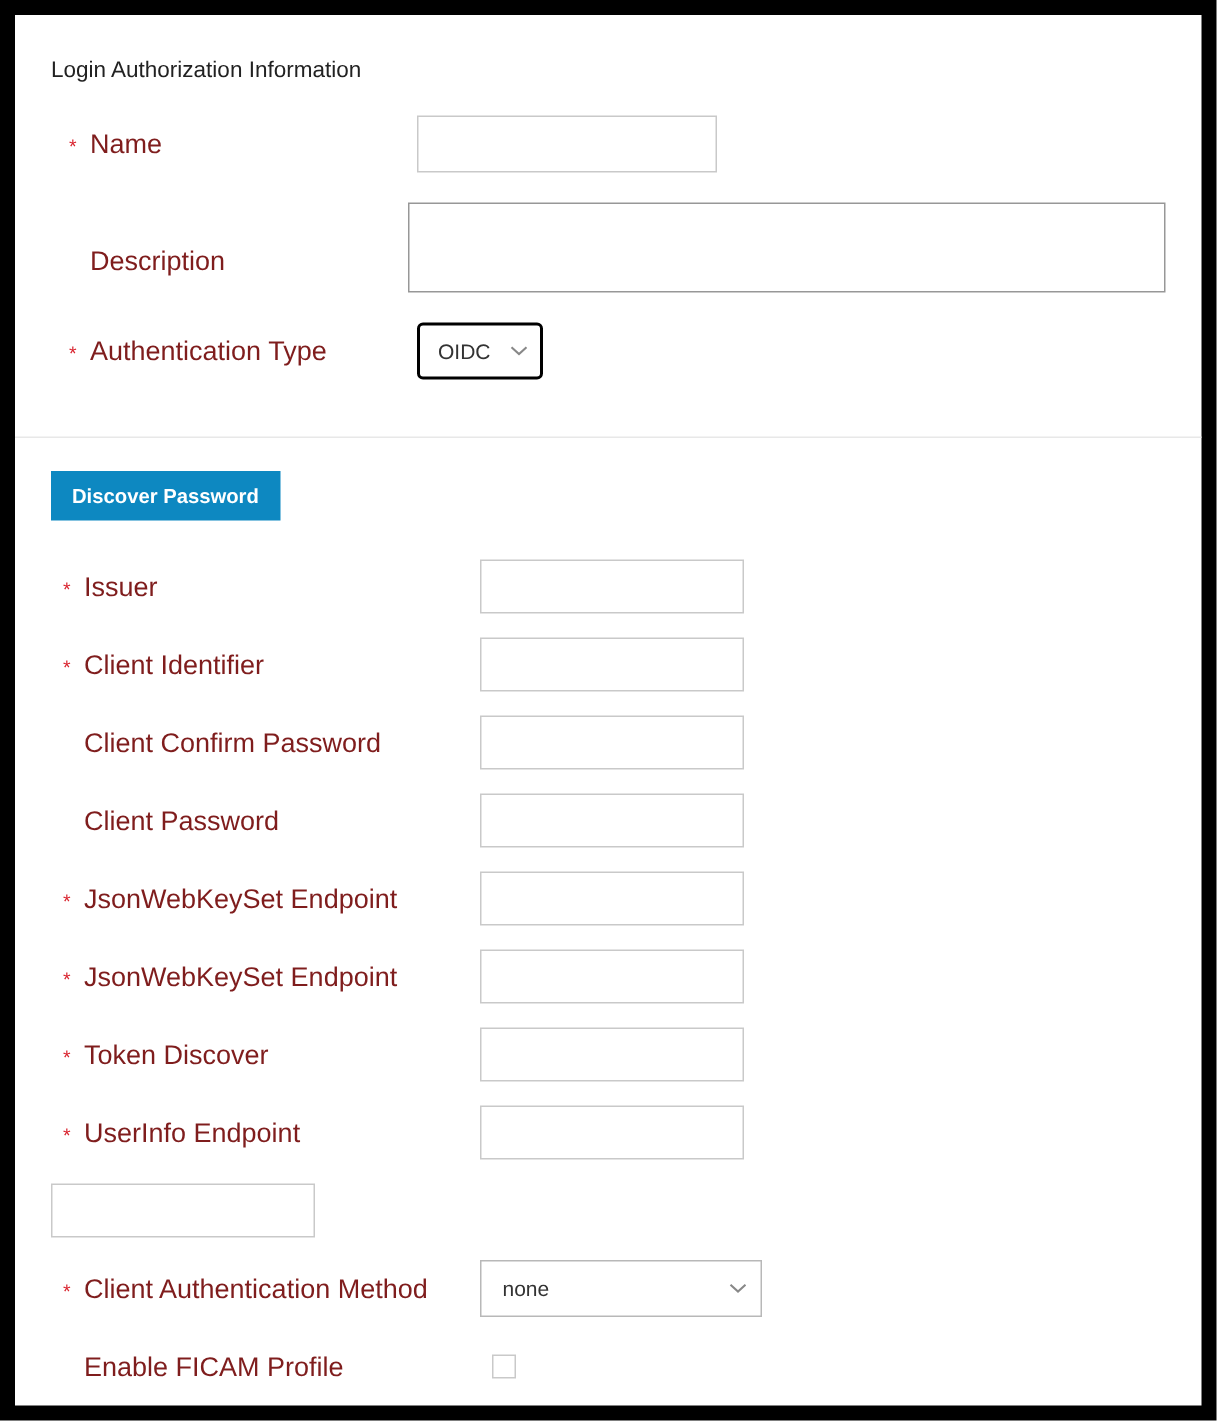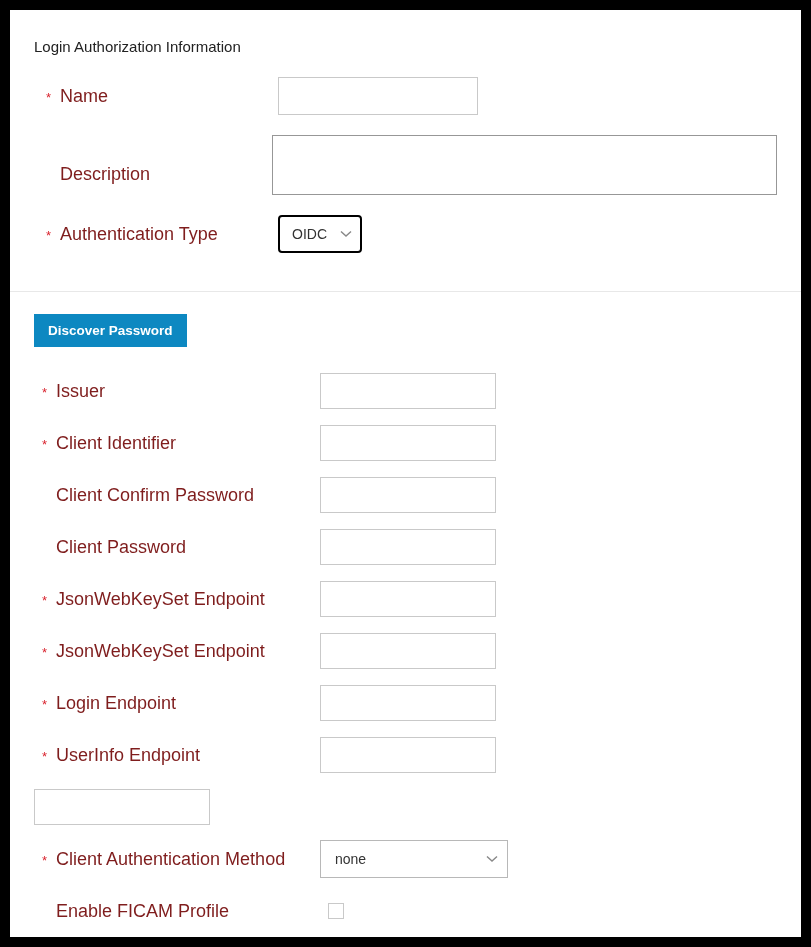--- a/index.html
+++ b/index.html
@@ -248,21 +248,21 @@
         <div class="label-col narrow">
           <span class="asterisk">*</span>
           <span class="label-text">JsonWebKeySet Endpoint</span>
         </div>
         <input type="text" class="input-text w-idp" value="" style="">
       </div>
 
       <div class="form-row">
         <div class="label-col narrow">
           <span class="asterisk">*</span>
-          <span class="label-text">Login Endpoint</span>
+          <span class="label-text">Token Discover</span>
         </div>
         <input type="text" class="input-text w-idp" value="" style="">
       </div>
 
       <div class="form-row">
         <div class="label-col narrow">
           <span class="asterisk">*</span>
           <span class="label-text">UserInfo Endpoint</span>
         </div>
         <input type="text" class="input-text w-idp" value="" style="">

